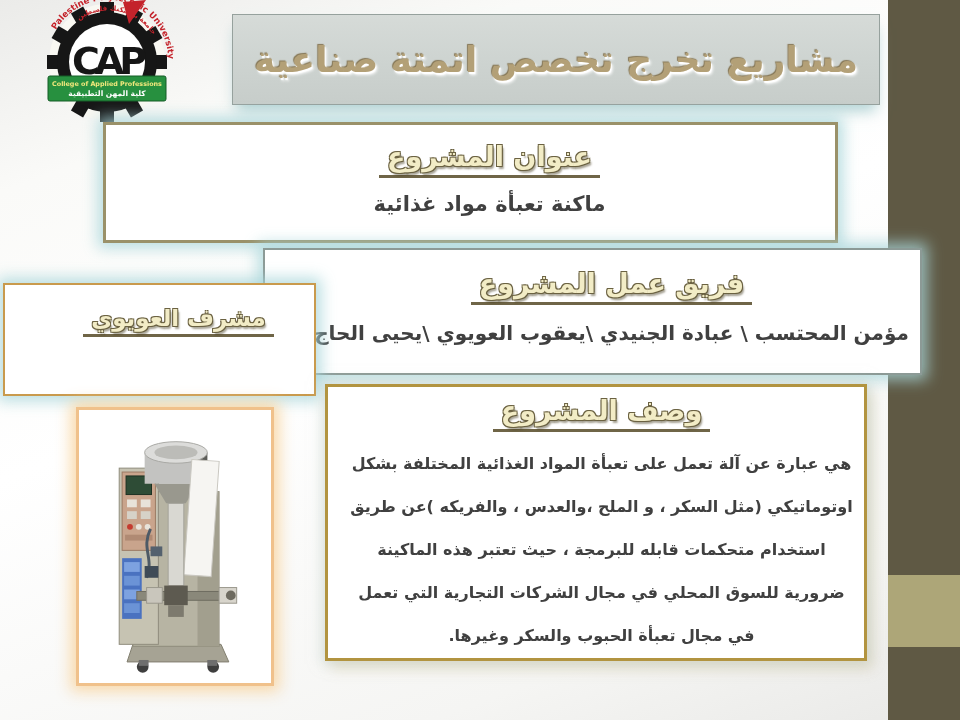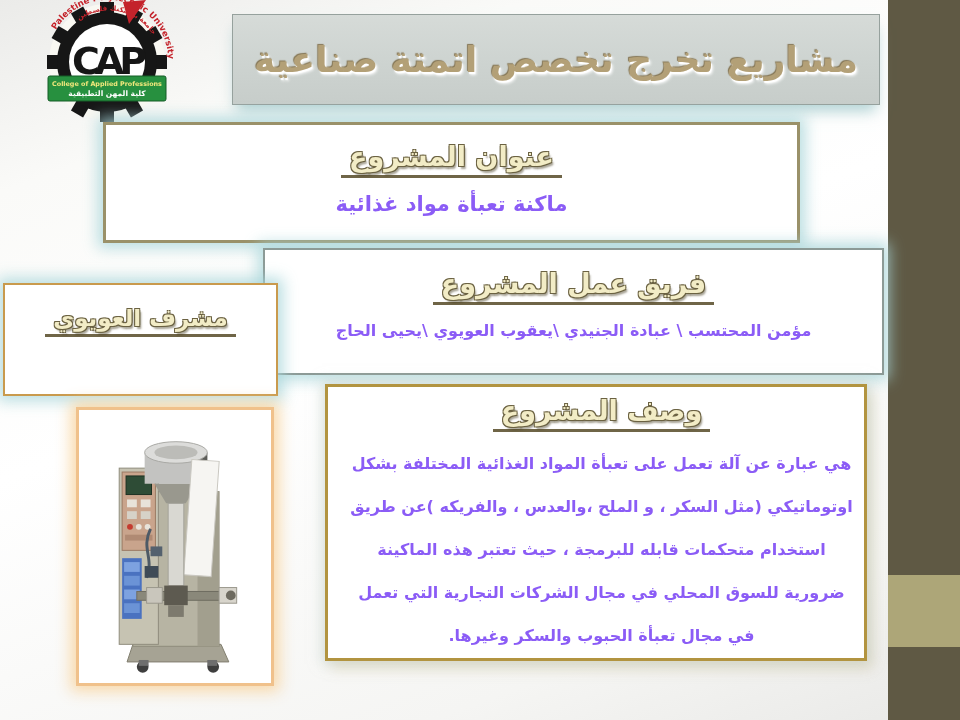--- a/index.html
+++ b/index.html
@@ -18,42 +18,42 @@
     border:1px solid #96a19d;
     box-shadow:0 10px 14px -4px rgba(150,195,198,0.75);
     display:flex;align-items:center;justify-content:center;
   }
   .title-banner h1{
     margin:12px;font-size:36px;font-weight:bold;color:#b3a077;
     text-shadow:1px 2px 1px #ffffff,2px 3px 3px rgba(255,255,255,.9),-1px -1px 1px #857655;
   }
   
   .card{position:absolute;background:#ffffff;text-align:center;}
-  .glow-cyan{box-shadow:0 0 14px 5px rgba(168,214,218,0.8);}
+  .glow-cyan{box-shadow:0 0 14px 5px rgba(168,214,218,0.8);padding-left:38px;}
   .glow-warm{box-shadow:0 0 14px 5px rgba(248,210,155,0.85);}
   .glow-soft{box-shadow:0 0 12px 3px rgba(190,205,200,0.55),6px 8px 12px rgba(210,190,140,0.35);}
   .card-title-box{left:103px;top:122px;width:691px;height:115px;border:3px solid #9a9169;}
   .card-team{left:263px;top:248px;width:617px;height:123px;border:2px solid #8c9a96;}
   .card-supervisor{left:3px;top:283px;width:271px;height:109px;border:2px solid #c99a4d;}
   .card-desc{left:325px;top:384px;width:525px;height:271px;border:3px solid #b29440;padding-left:11px;}
   .photo-frame{left:76px;top:407px;width:192px;height:273px;border:3px solid #f0c18b;background:#fff;}
   
   .hd{
     display:inline-block;font-weight:bold;color:#f2ecc6;line-height:1.15;
     text-shadow:-1px -1px 0 #6b6242,1px -1px 0 #6b6242,-1px 1px 0 #6b6242,1px 1px 0 #6b6242,2px 3px 2px rgba(60,50,20,0.45);
     border-bottom:3px solid #6f6547;padding:0 8px 3px 8px;
   }
   .card-title-box .hd{margin-top:16px;font-size:27px;}
   .card-team .hd{margin-top:18px;font-size:27px;}
   .card-supervisor .hd{margin-top:20px;font-size:23px;}
   .card-desc .hd{margin-top:8px;font-size:27px;}
   
-  .bd{font-weight:bold;color:#8b5cf6;}
+  .bd{font-weight:bold;color:#404040;}
   .card-title-box .bd{margin-top:14px;font-size:21px;}
-  .card-team .bd{margin-top:16px;font-size:16px;}
+  .card-team .bd{margin-top:16px;font-size:20px;}
   .card-supervisor .bd{margin-top:14px;font-size:20px;}
   .card-desc .bd{margin:10px 10px 0 10px;font-size:16px;line-height:43px;text-align:center;}
   .logo{position:absolute;left:26px;top:0px;width:162px;height:128px;}
 </style>
 </head>
 <body>
 
 <div class="slide">
 
   <div class="side-bar">

